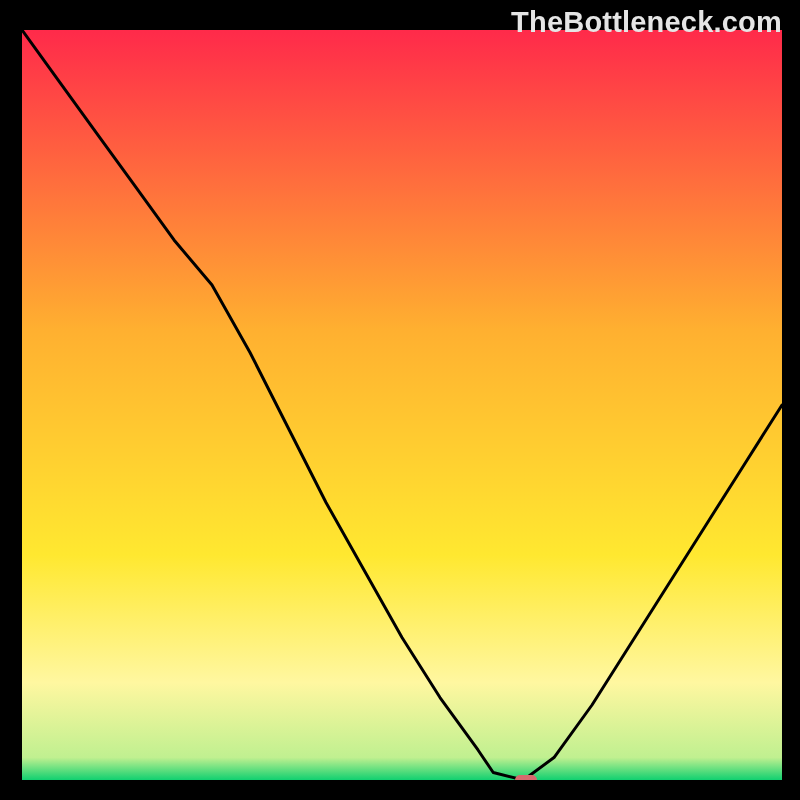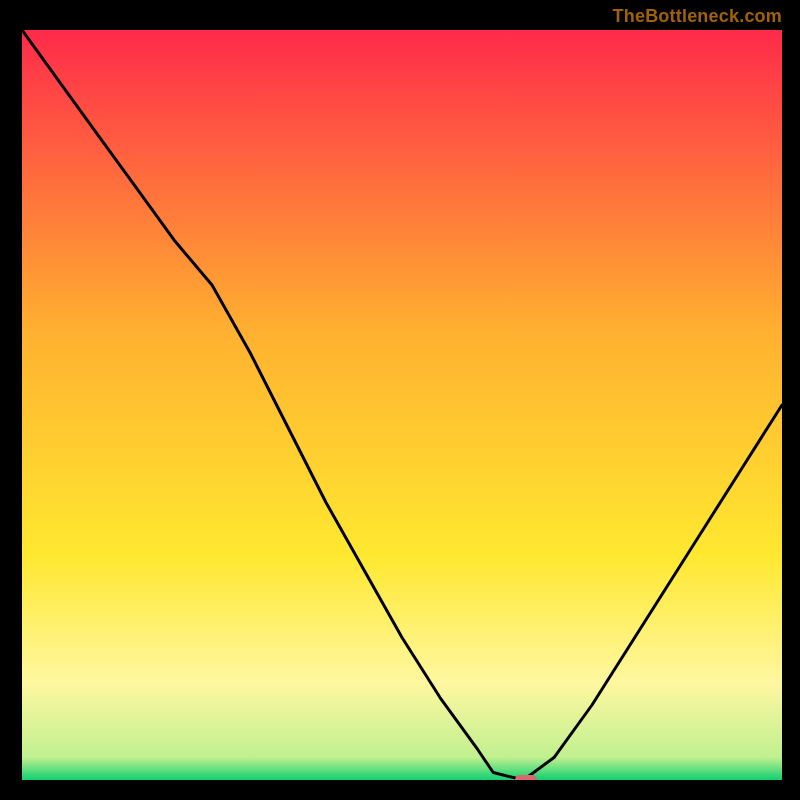--- a/index.html
+++ b/index.html
@@ -8,23 +8,23 @@
     height: 800px;
     background: #000;
     position: relative;
     font-family: Arial, Helvetica, sans-serif;
     overflow: hidden;
   }
   .watermark {
     position: absolute;
     top: 6px;
     right: 18px;
-    font-size: 18px;
+    font-size: 29px;
     font-weight: 600;
-    color: #a16207;
+    color: #e5e5e5;
     letter-spacing: 0.2px;
     z-index: 5;
   }
   .plot-frame {
     position: absolute;
     left: 18px;
     top: 30px;
     width: 764px;
     height: 754px;
     border-left: 4px solid #000;

